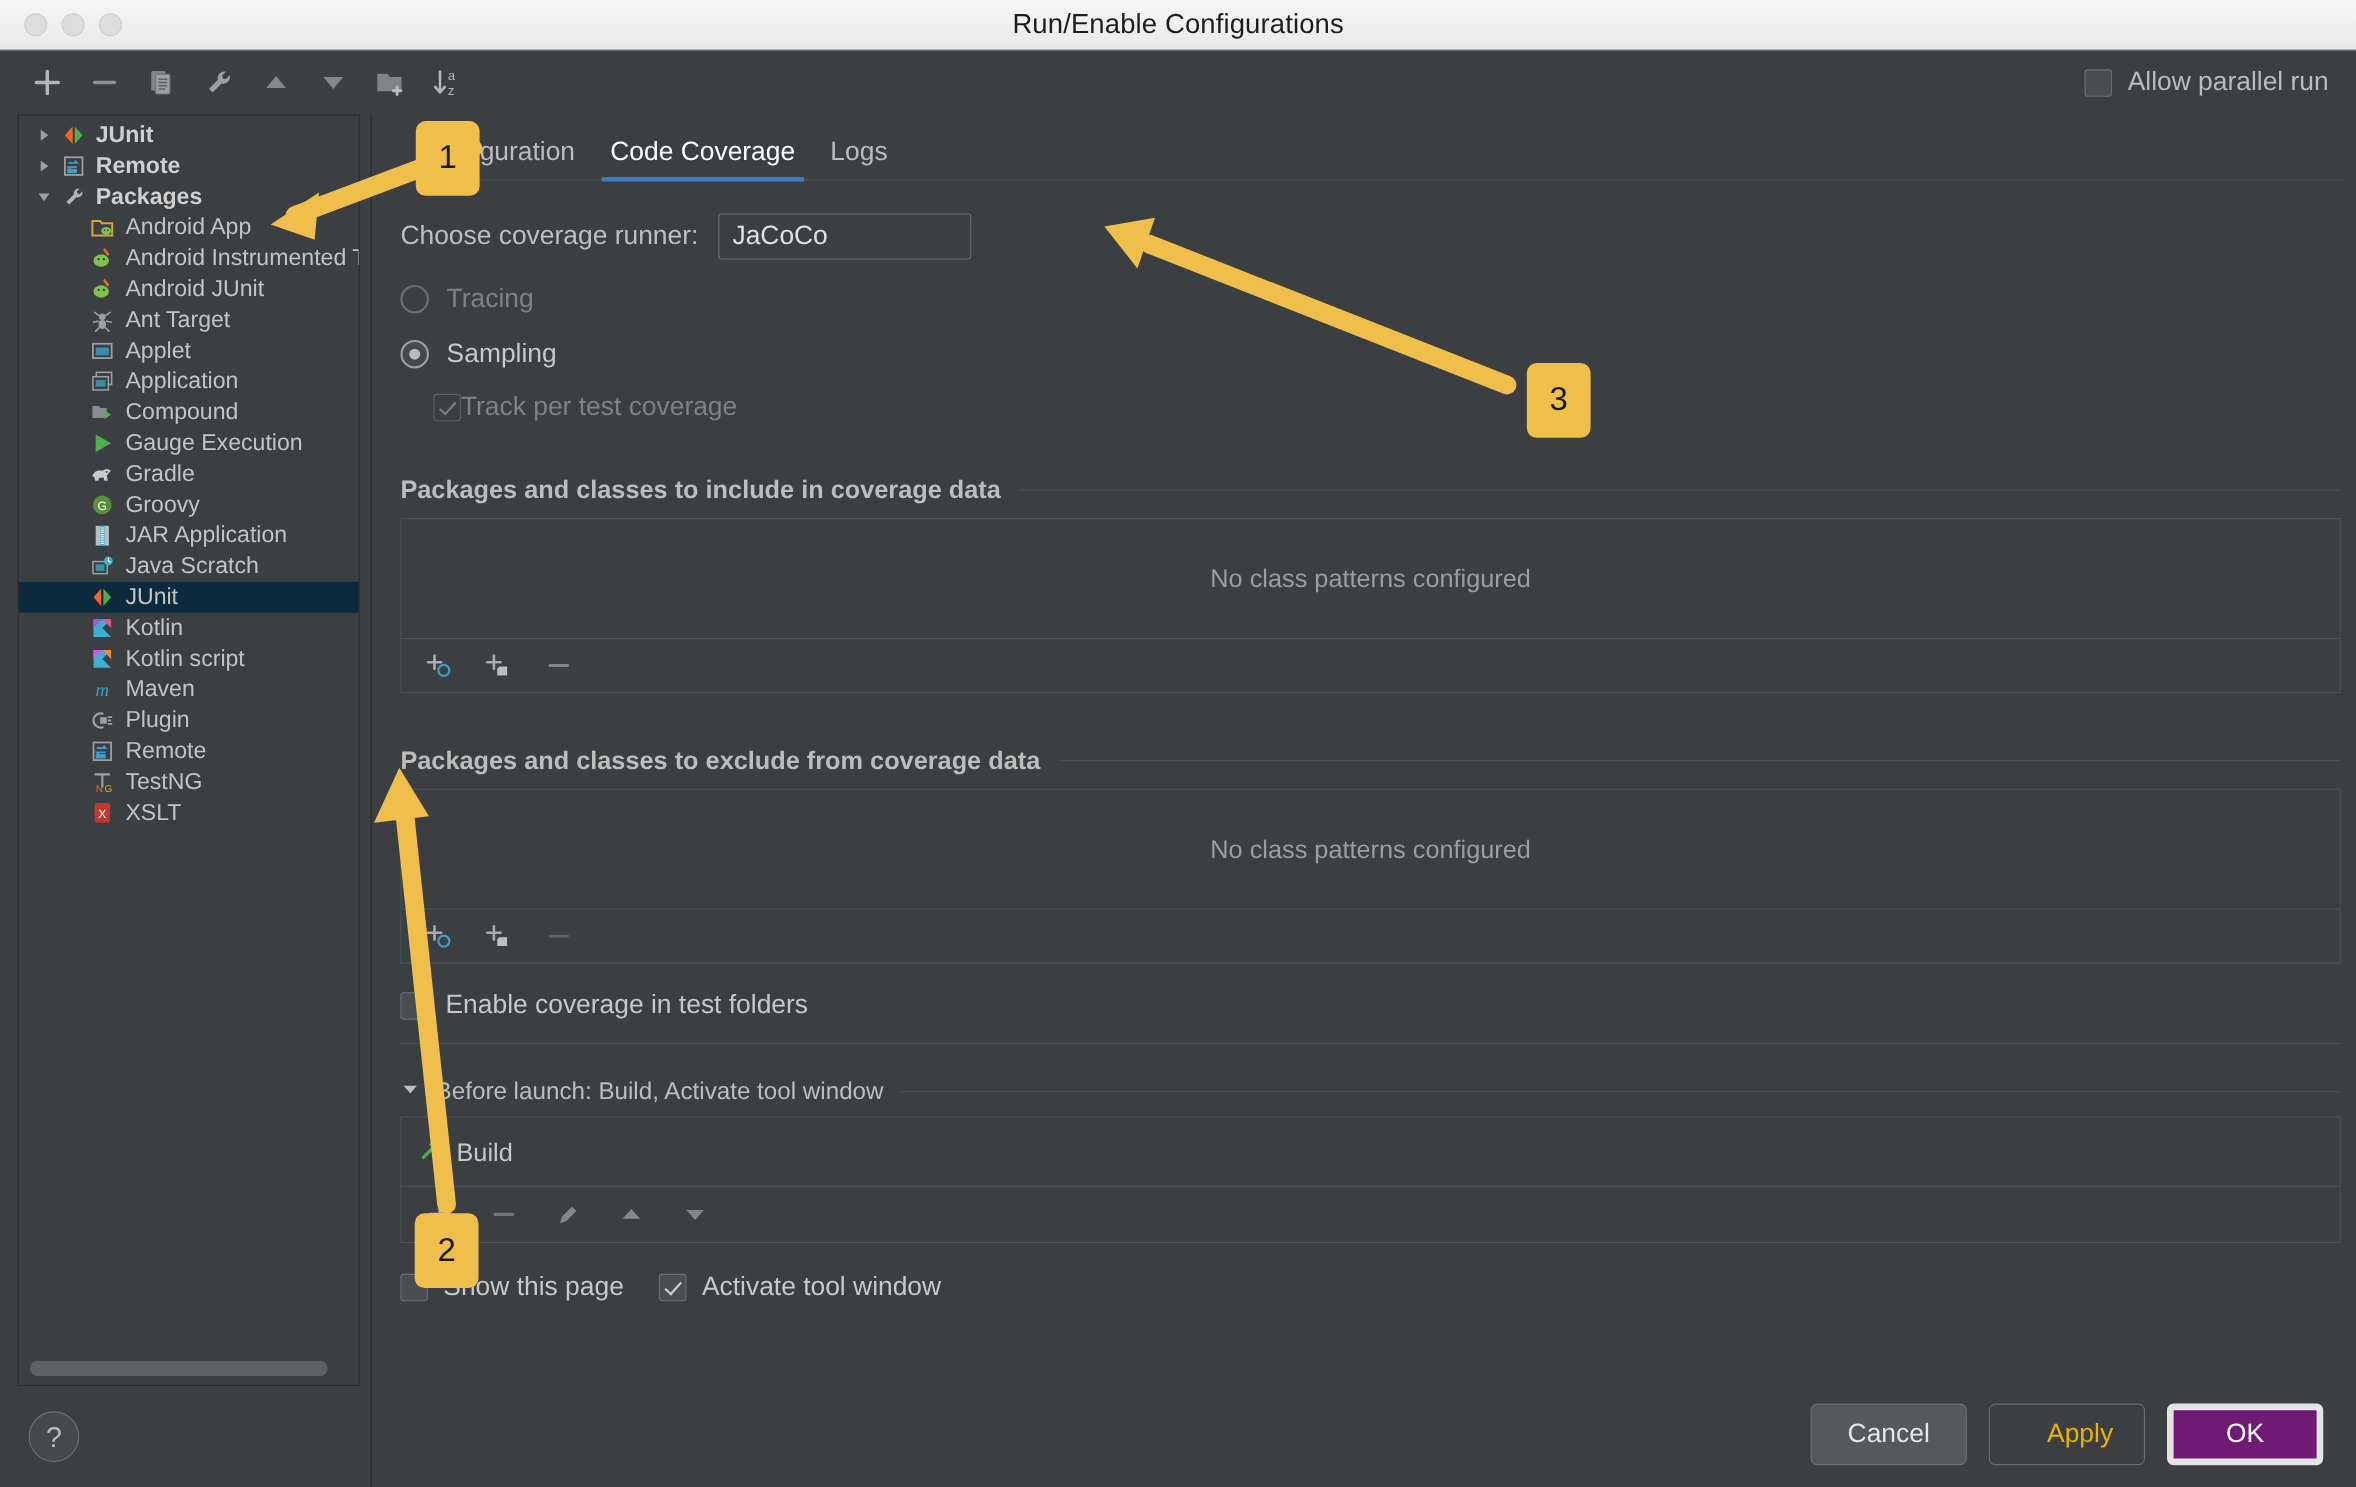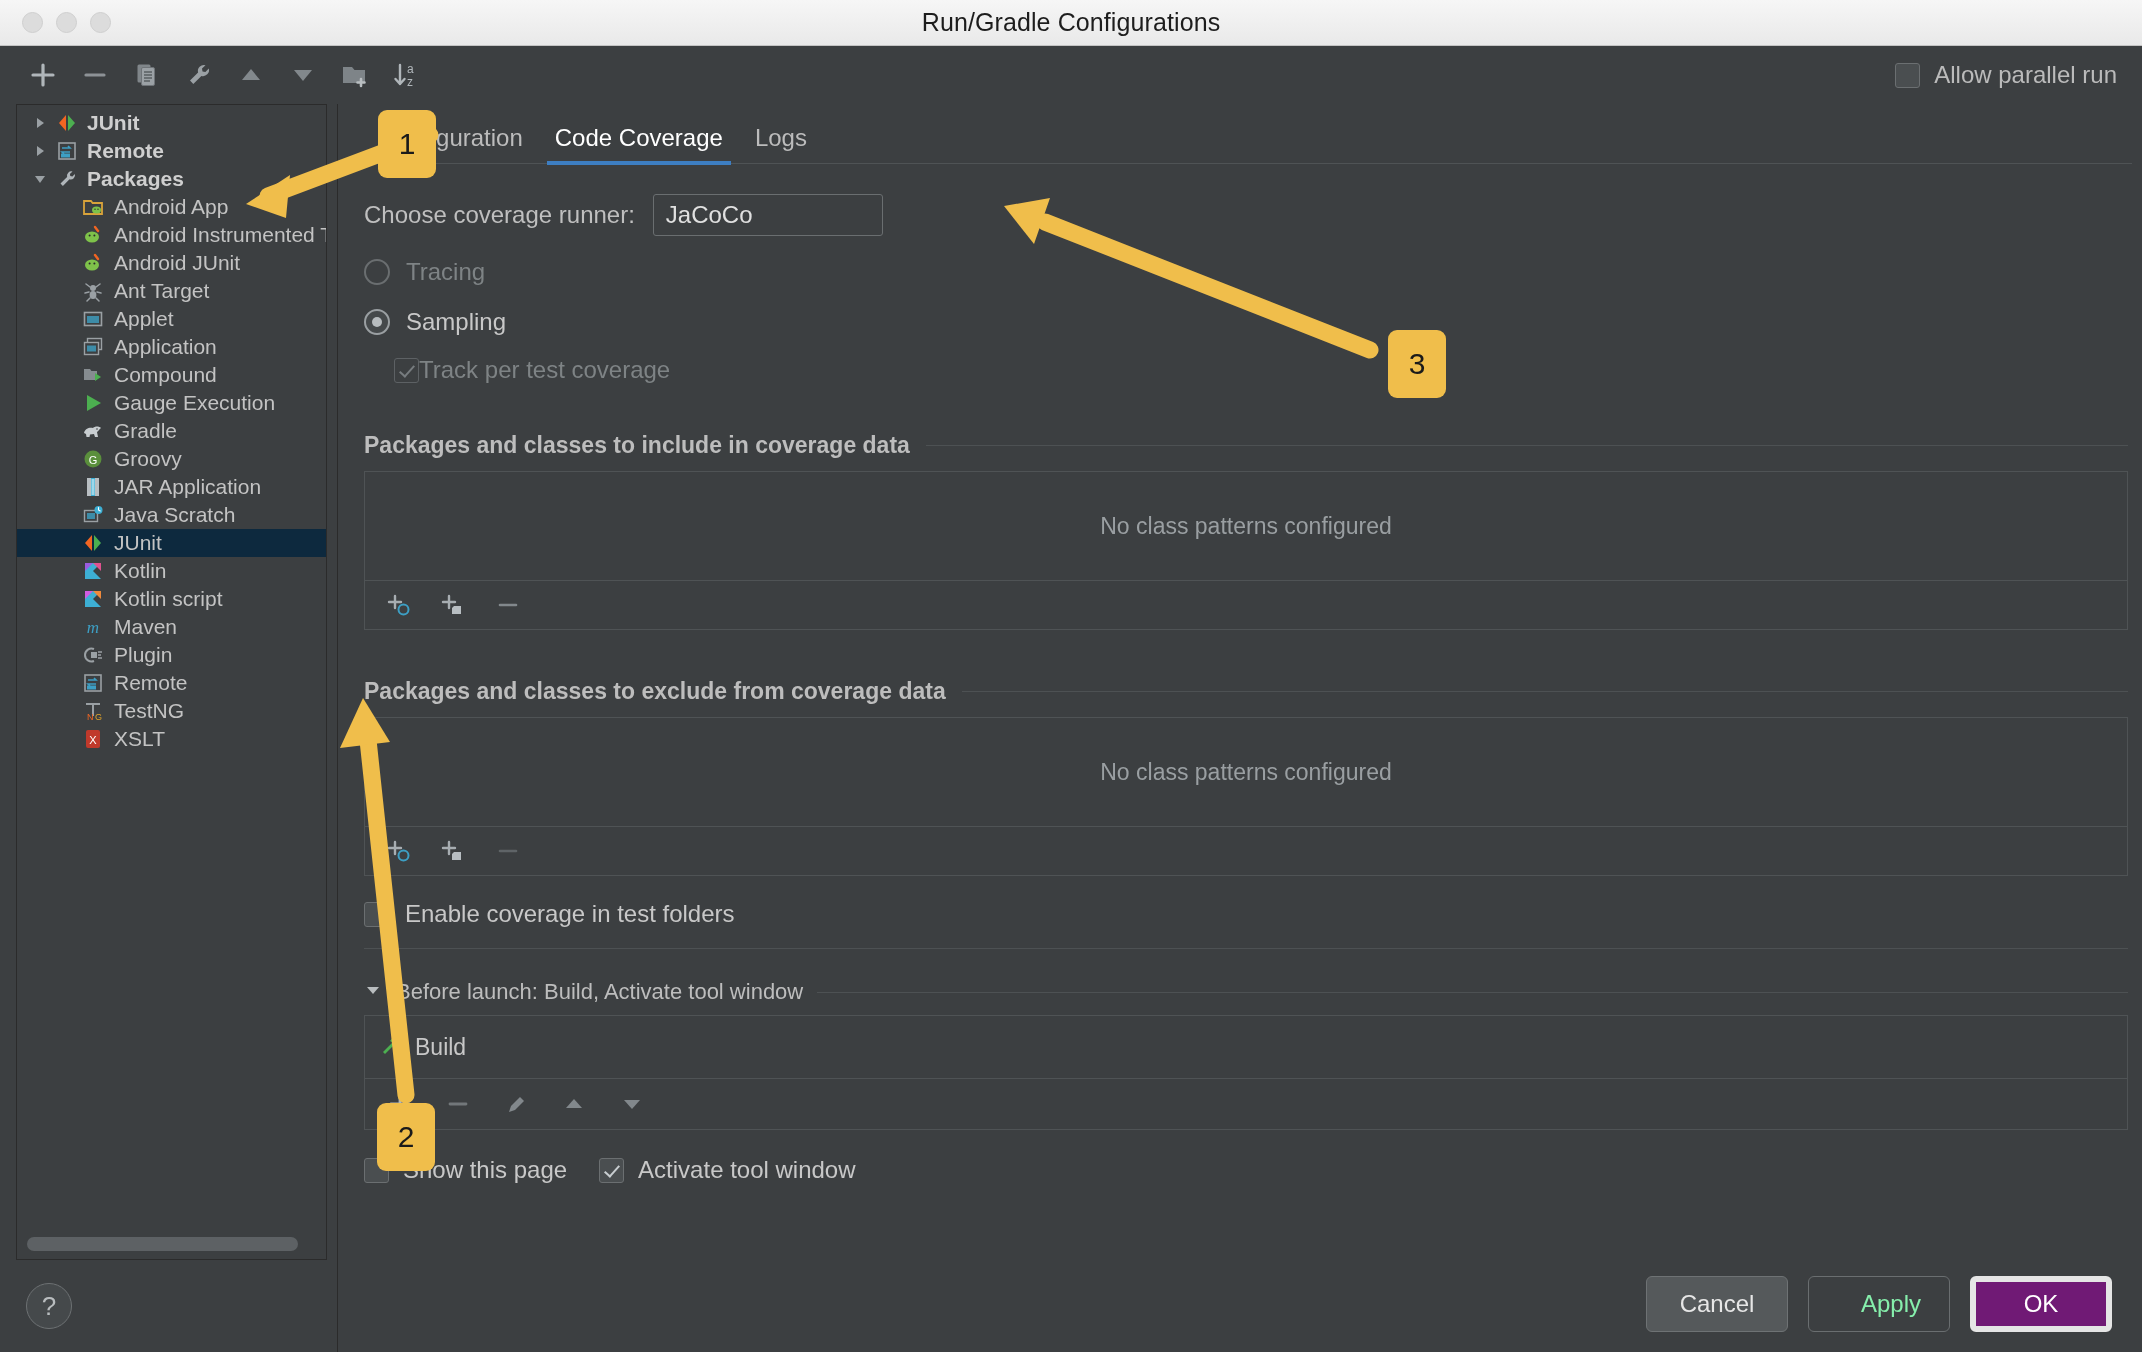--- a/index.html
+++ b/index.html
@@ -199,21 +199,21 @@
     height: 96px; flex: 0 0 96px;
     display: flex; align-items: center; justify-content: flex-end;
     padding-right: 30px; gap: 20px;
   }
   .btn {
     min-width: 142px; height: 56px; border-radius: 6px;
     display: flex; align-items: center; justify-content: center;
     font-size: 24px; box-sizing: border-box;
   }
   .btn.cancel { background: #55595b; border: 1px solid #6e7274; color: #e6e6e6; }
-  .btn.apply { background: #3c3f41; border: 1px solid #6a6e70; color: #86efac; padding-left: 24px; }
+  .btn.apply { background: #3c3f41; border: 1px solid #6a6e70; color: #eab308; padding-left: 24px; }
   .btn.ok { background: #701a75; border: 6px solid #e5e5e5; color: #ffffff; }
   .badge {
     position: absolute; z-index: 60;
     background: #f0be4b; border-radius: 9px;
     display: flex; align-items: center; justify-content: center;
     color: #1a1a1a; font-size: 30px;
     box-shadow: 0 0 0 0 rgba(0,0,0,0);
   }
   svg.arrowlayer { position: absolute; left: 0; top: 0; width: 2142px; height: 1352px; pointer-events: none; z-index: 55; }
 </style>
@@ -221,21 +221,21 @@
 <body>
 
 <div class="win">
 
   <div class="titlebar">
     <div class="traffic">
       <div class="tl"></div>
       <div class="tl"></div>
       <div class="tl"></div>
     </div>
-    <div class="title">Run/Gradle Configurations</div>
+    <div class="title">Run/Enable Configurations</div>
   </div>
 
   <div class="body">
 
     <div class="toprow">
       <div class="tbar">
         <div class="tbtn">
           <svg width="30" height="30" viewBox="0 0 30 30">
               <path d="M15 5v20M5 15h20" stroke="#b0b6ba" stroke-width="3.2" stroke-linecap="round"></path>
             </svg>

